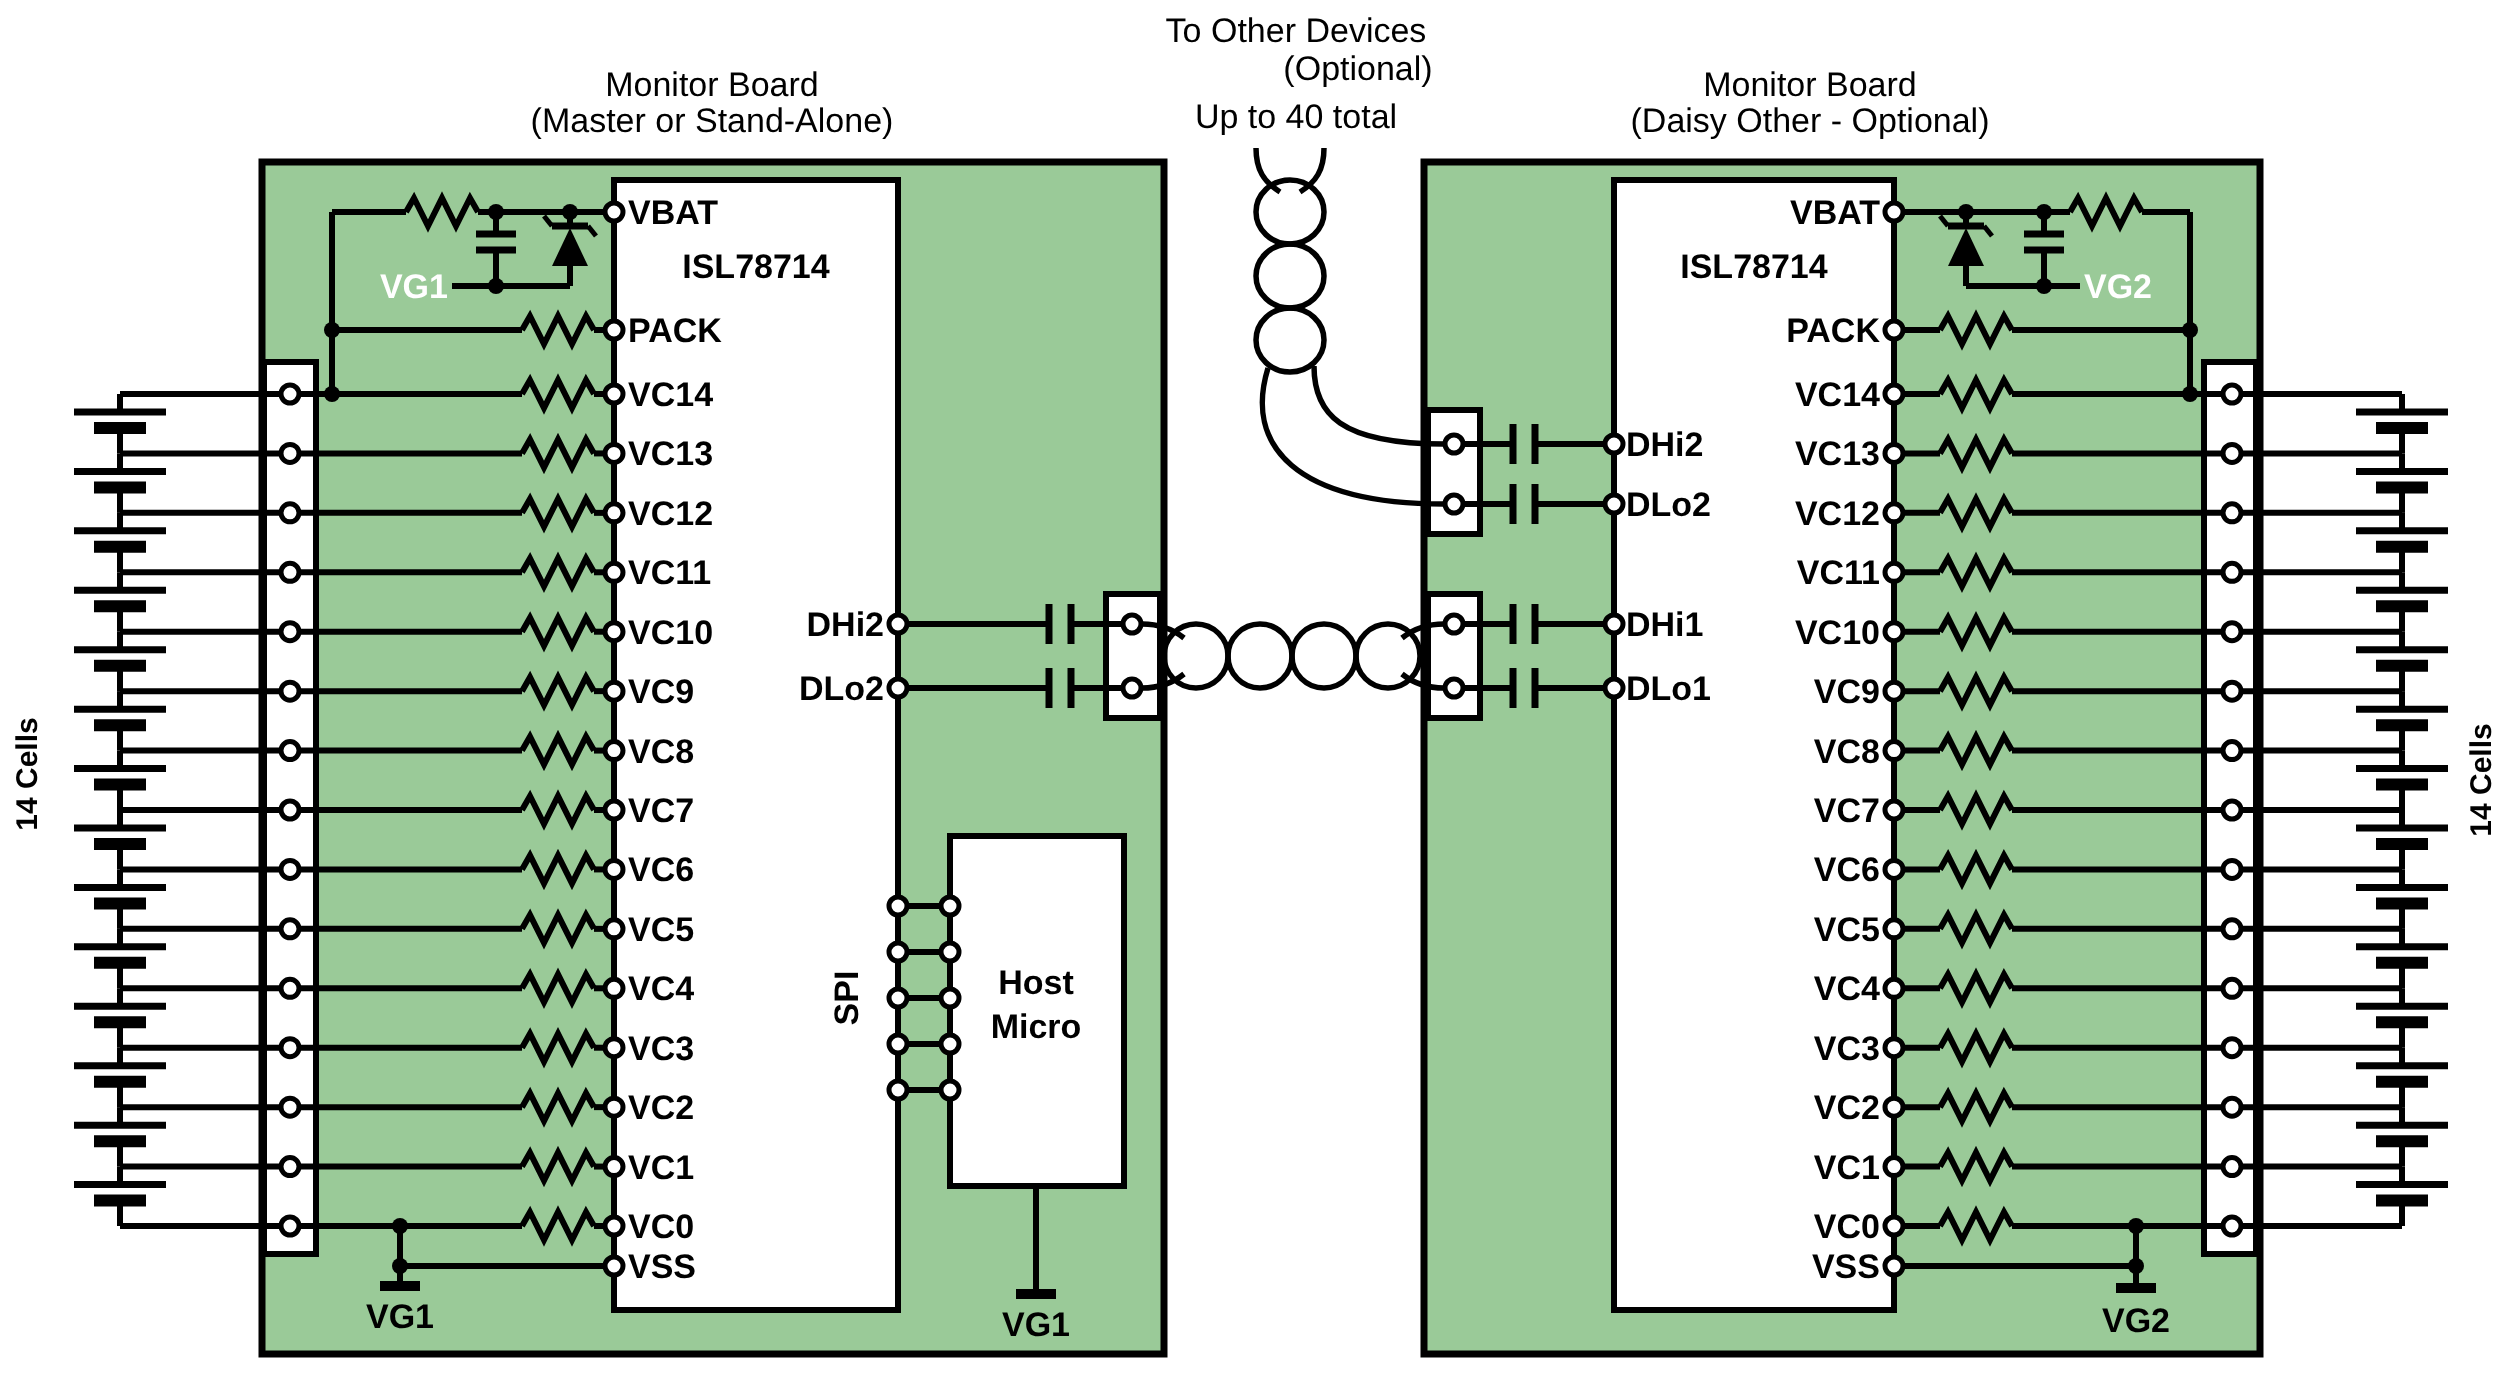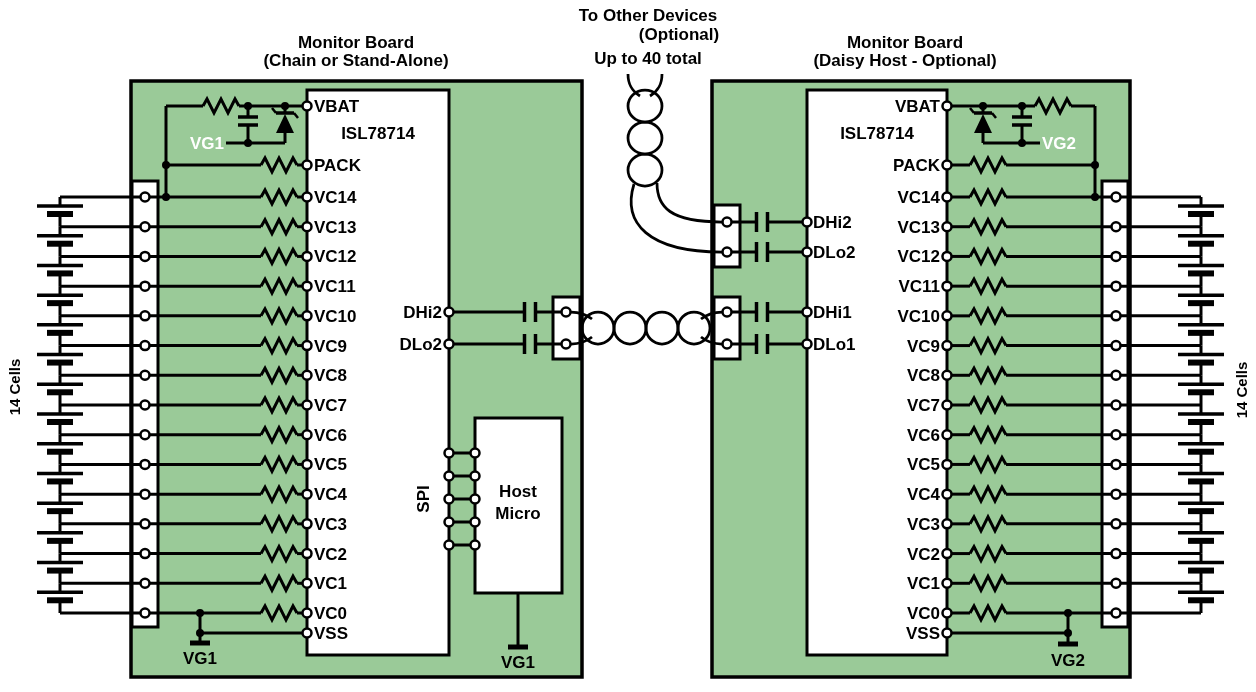--- a/index.html
+++ b/index.html
@@ -1,19 +1,19 @@
 <!DOCTYPE html>
 <html><head>
 <meta charset="utf-8">
 <style>
   html,body{margin:0;padding:0;background:#ffffff;}
   .stage{position:relative;width:1256px;height:692px;background:#ffffff;
          font-family:"Liberation Sans",sans-serif;overflow:hidden;}
   .stage svg{position:absolute;left:0;top:0;font-family:"Liberation Sans",sans-serif;}
-  .title{position:absolute;transform:translateX(-50%);font-weight:bold;font-size:17px;
+  .title{position:absolute;transform:translateX(-50%);font-weight:normal;font-size:17px;
          color:#000;white-space:nowrap;line-height:18px;}
   .cells-label{position:absolute;font-weight:bold;font-size:15px;color:#000;white-space:nowrap;}
   .cells-left{left:14px;top:387px;transform:translate(-50%,-50%) rotate(-90deg);}
   .cells-right{left:1241px;top:390px;transform:translate(-50%,-50%) rotate(-90deg);}
 </style>
 </head>
 <body>
 
 <div class="stage">
   <svg id="schematic" width="1256" height="692" viewBox="0 0 1256 692">
@@ -467,22 +467,22 @@
       <text x="518" y="519" fill="#000000" font-size="17" font-weight="bold" text-anchor="middle">Micro</text>
       <text x="429" y="499" fill="#000000" font-size="17" font-weight="bold" text-anchor="middle" transform="rotate(-90 429 499)">SPI</text>
       <text x="224" y="149" fill="#ffffff" font-size="17" font-weight="bold" text-anchor="end">VG1</text>
       <text x="1042" y="149" fill="#ffffff" font-size="17" font-weight="bold" text-anchor="start">VG2</text>
       <text x="200" y="664" fill="#000000" font-size="17" font-weight="bold" text-anchor="middle">VG1</text>
       <text x="518" y="668" fill="#000000" font-size="17" font-weight="bold" text-anchor="middle">VG1</text>
       <text x="1068" y="666" fill="#000000" font-size="17" font-weight="bold" text-anchor="middle">VG2</text>
     </svg>
 
   <div class="title" style="left:356px;top:34px">Monitor Board</div>
-  <div class="title" style="left:356px;top:52px">(Chain or Stand-Alone)</div>
+  <div class="title" style="left:356px;top:52px">(Master or Stand-Alone)</div>
   <div class="title" style="left:648px;top:7px">To Other Devices</div>
   <div class="title" style="left:679px;top:26px">(Optional)</div>
   <div class="title" style="left:648px;top:50px">Up to 40 total</div>
   <div class="title" style="left:905px;top:34px">Monitor Board</div>
-  <div class="title" style="left:905px;top:52px">(Daisy Host - Optional)</div>
+  <div class="title" style="left:905px;top:52px">(Daisy Other - Optional)</div>
 
   <div class="cells-label cells-left">14 Cells</div>
   <div class="cells-label cells-right">14 Cells</div>
 </div>
 
 </body></html>

